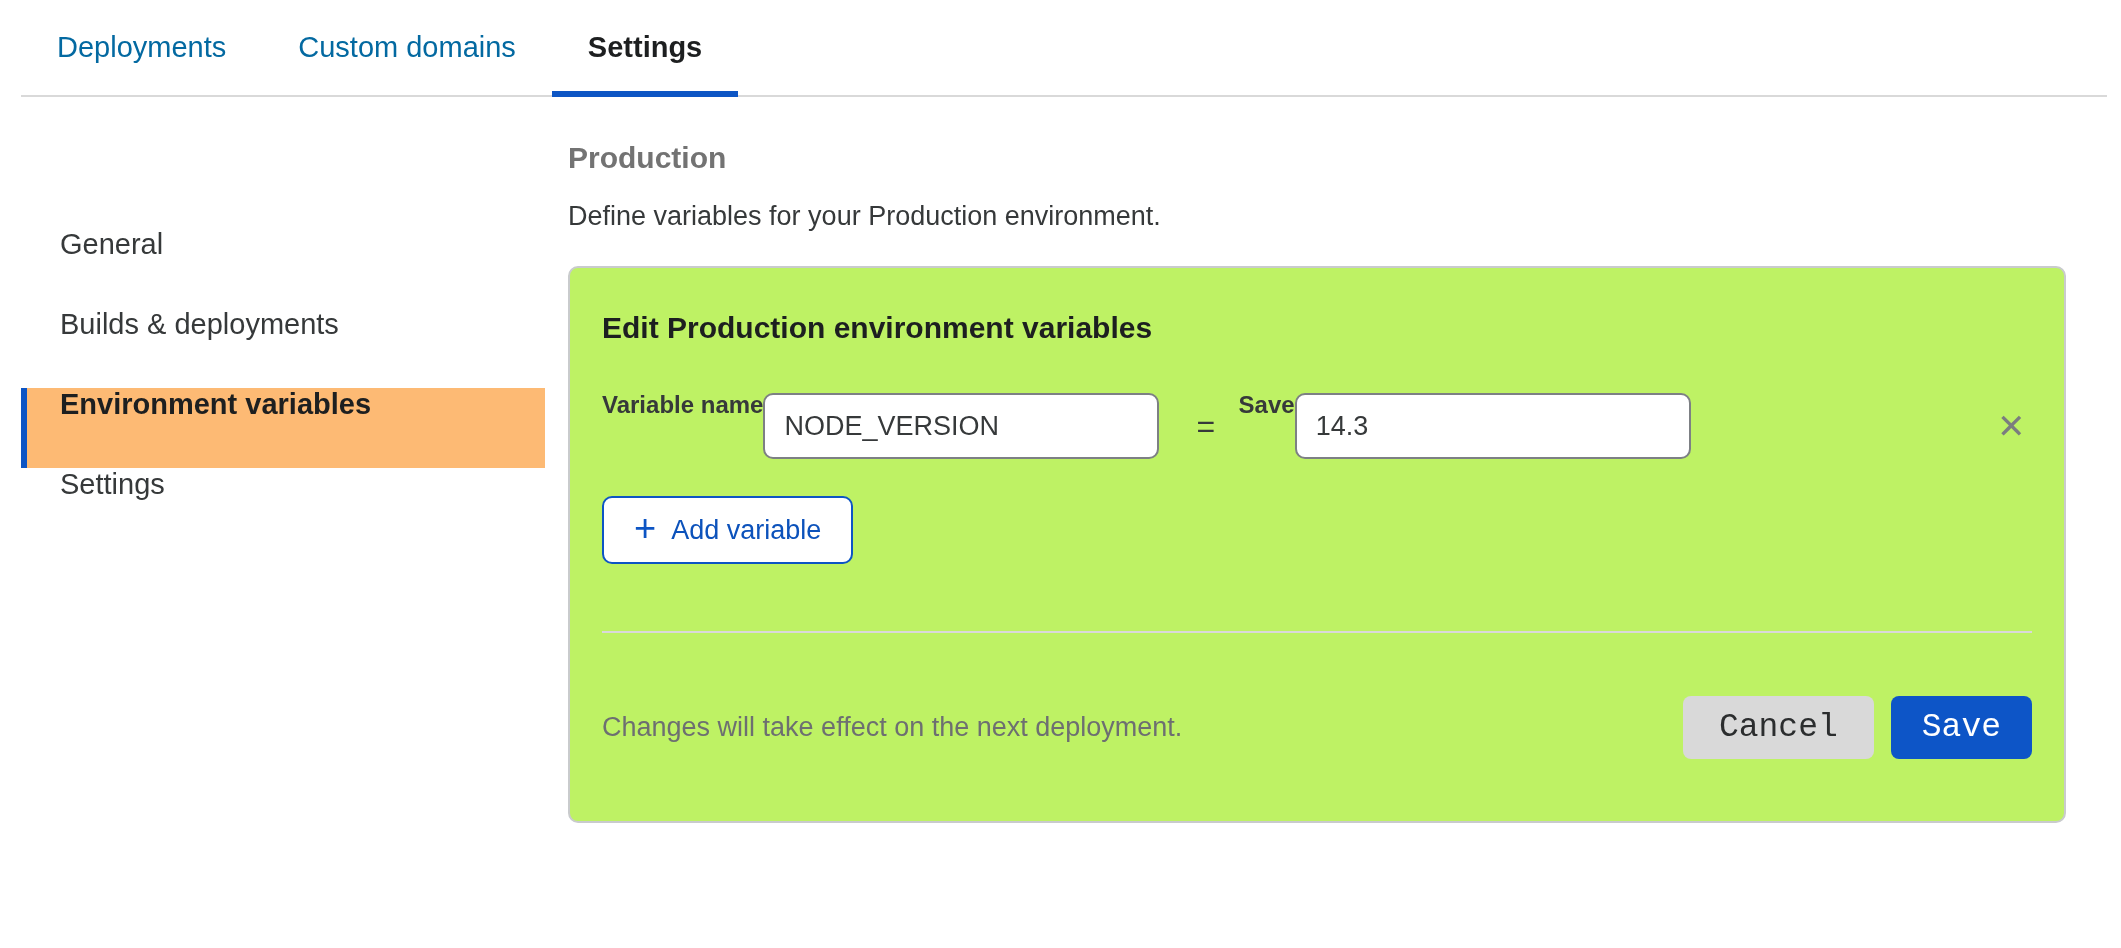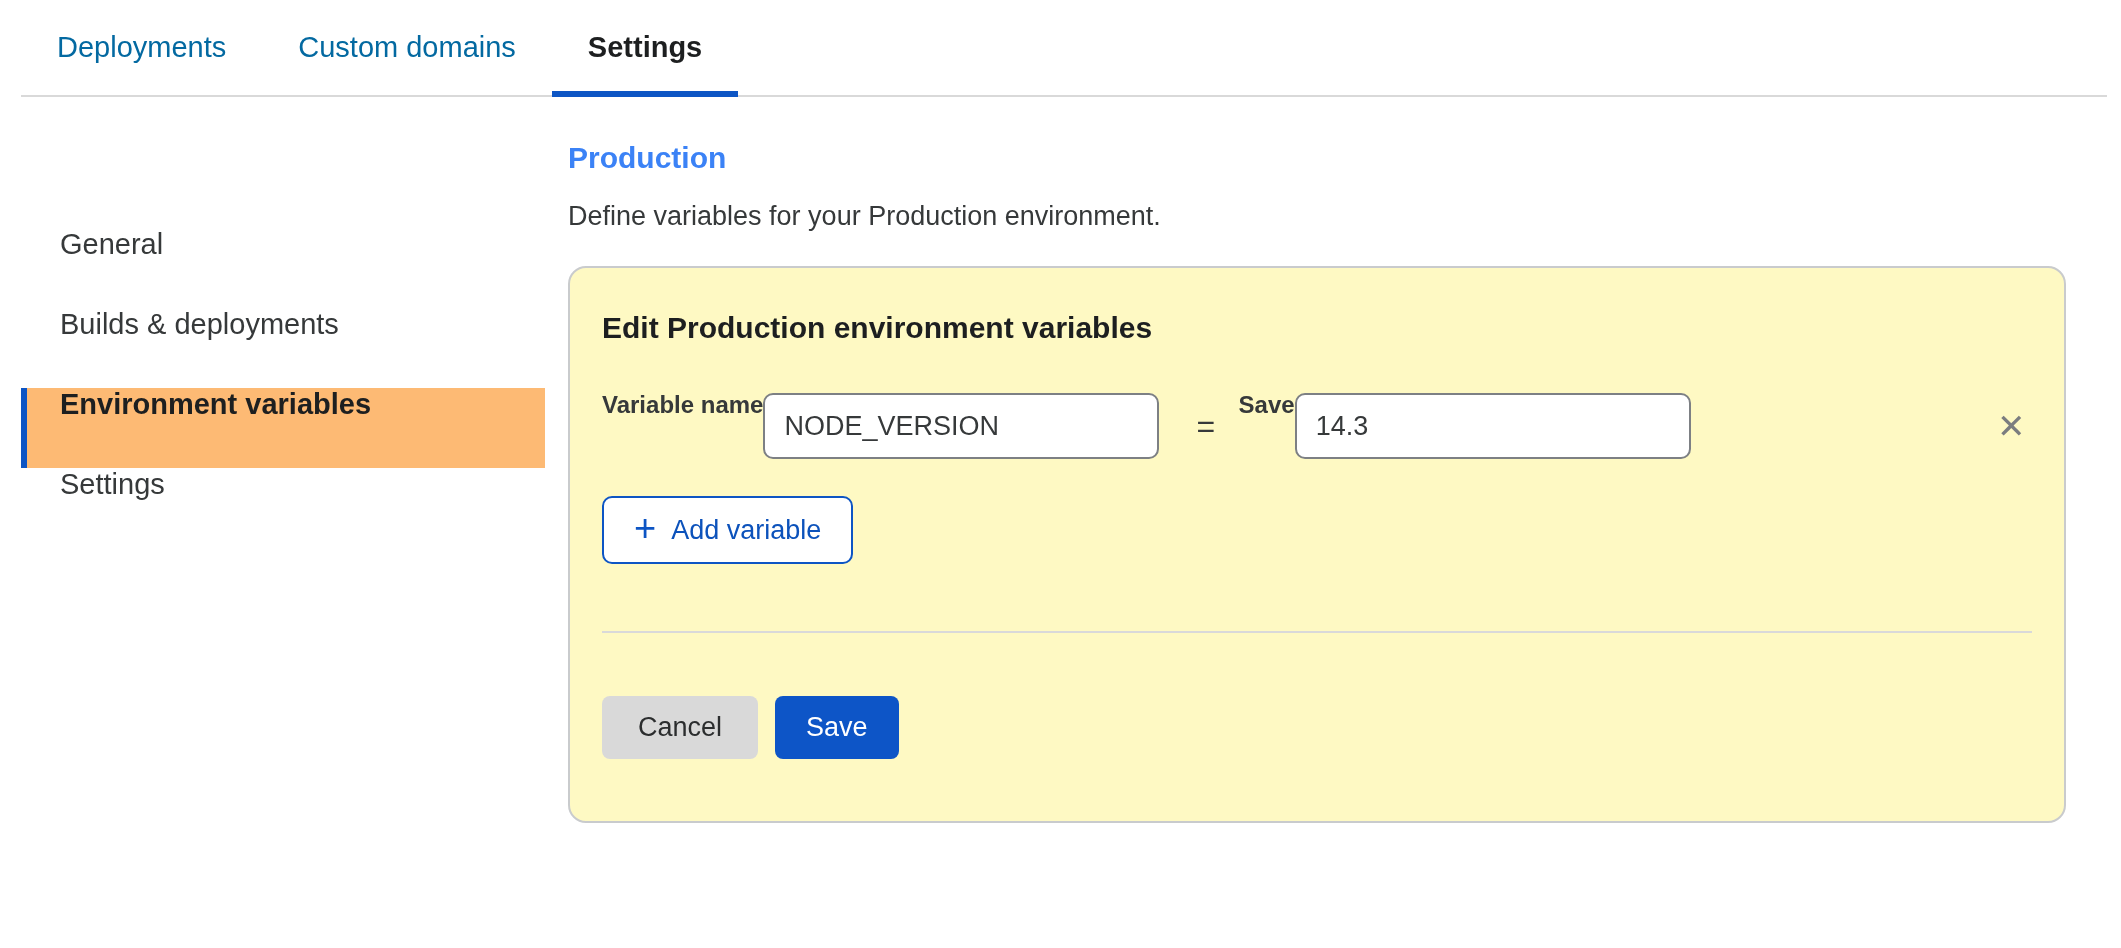--- a/index.html
+++ b/index.html
@@ -81,37 +81,37 @@
     left: 568px;
     top: 0;
     width: 1498px;
   }
   .page-title {
     margin: 0;
     padding-top: 46px;
     font-size: 30px;
     line-height: 30px;
     font-weight: 600;
-    color: #3b82f6;
+    color: #737373;
   }
   .page-subtitle {
     margin: 28px 0 0 0;
     font-size: 27px;
     line-height: 30px;
     color: #36393a;
   }
 
   
   .card {
     margin-top: 35px;
     height: 557px;
     border: 2px solid #c9cbcd;
-    border-radius: 18px;
+    border-radius: 10px;
     padding: 0 32px;
-    background: #fef9c3;
+    background: #bef264;
   }
   .card-title {
     margin: 0;
     padding-top: 45px;
     font-size: 30px;
     line-height: 30px;
     font-weight: 700;
     color: #1d1f20;
   }
 
@@ -208,22 +208,22 @@
   .note {
     margin: 0;
     font-size: 27px;
     color: #6d6f71;
   }
   .actions { display: flex; gap: 17px; }
   .btn {
     height: 63px;
     border: none;
     border-radius: 8px;
-    font-size: 27px;
-    font-family: Liberation Sans, sans-serif;
+    font-size: 33px;
+    font-family: Liberation Mono, monospace;
     cursor: pointer;
   }
   .btn-cancel { background: #d9d9d9; color: #2b2d2e; padding: 0 36px; }
   .btn-save   { background: #0d55c7; color: #ffffff; padding: 0 31px; }
 </style>
 </head>
 <body>
 
 <div class="page">
 
@@ -279,20 +279,21 @@
         </div>
 
         <button class="add-btn">
           <span class="plus">+</span>
           <span>Add variable</span>
         </button>
 
         <hr class="divider">
 
         <div class="card-footer">
+          <p class="note">Changes will take effect on the next deployment.</p>
           <div class="actions">
             <button class="btn btn-cancel">Cancel</button>
             <button class="btn btn-save">Save</button>
           </div>
         </div>
       </section>
     </main>
 
   </div>
 </div>

